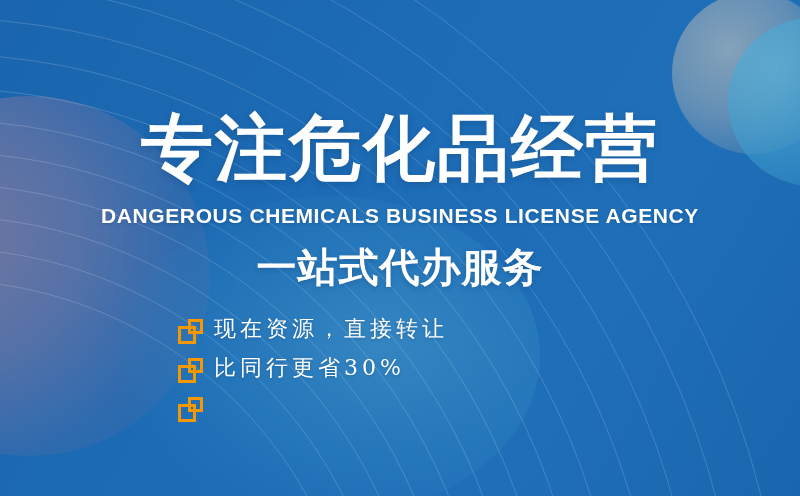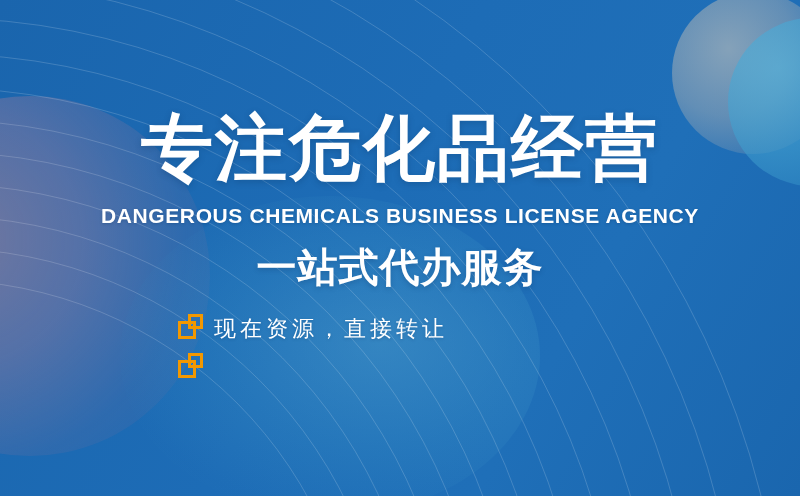--- a/index.html
+++ b/index.html
@@ -160,21 +160,21 @@
     position: absolute;
     left: 178px;
     top: 314px;
     display: flex;
     flex-direction: column;
     gap: 9px;
   }
 
   .bullet {
     display: flex;
-    align-items: flex-start;
+    align-items: flex-end;
     gap: 11px;
     height: 30px;
   }
 
   .bullet-icon {
     position: relative;
     width: 25px;
     height: 25px;
     flex: 0 0 25px;
   }
@@ -247,20 +247,27 @@
     <div class="bullets">
 
       <div class="bullet">
         <span class="bullet-icon">
           <span class="sq-big"></span>
           <span class="sq-small"></span>
         </span>
         <span class="bullet-text">现在资源，直接转让</span>
       </div>
 
+      <div class="bullet">
+        <span class="bullet-icon">
+          <span class="sq-big"></span>
+          <span class="sq-small"></span>
+        </span>
+        <span class="bullet-text">比同行更省30%</span>
+      </div>
 
       <div class="bullet">
         <span class="bullet-icon">
           <span class="sq-big"></span>
           <span class="sq-small"></span>
         </span>
       </div>
 
     </div>
   </div>

